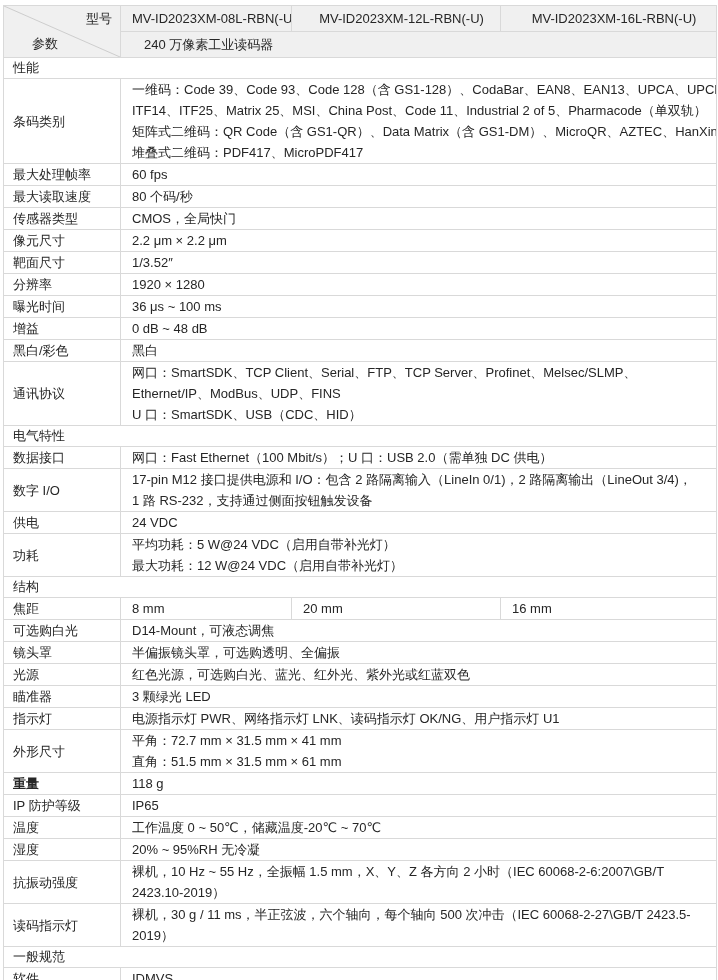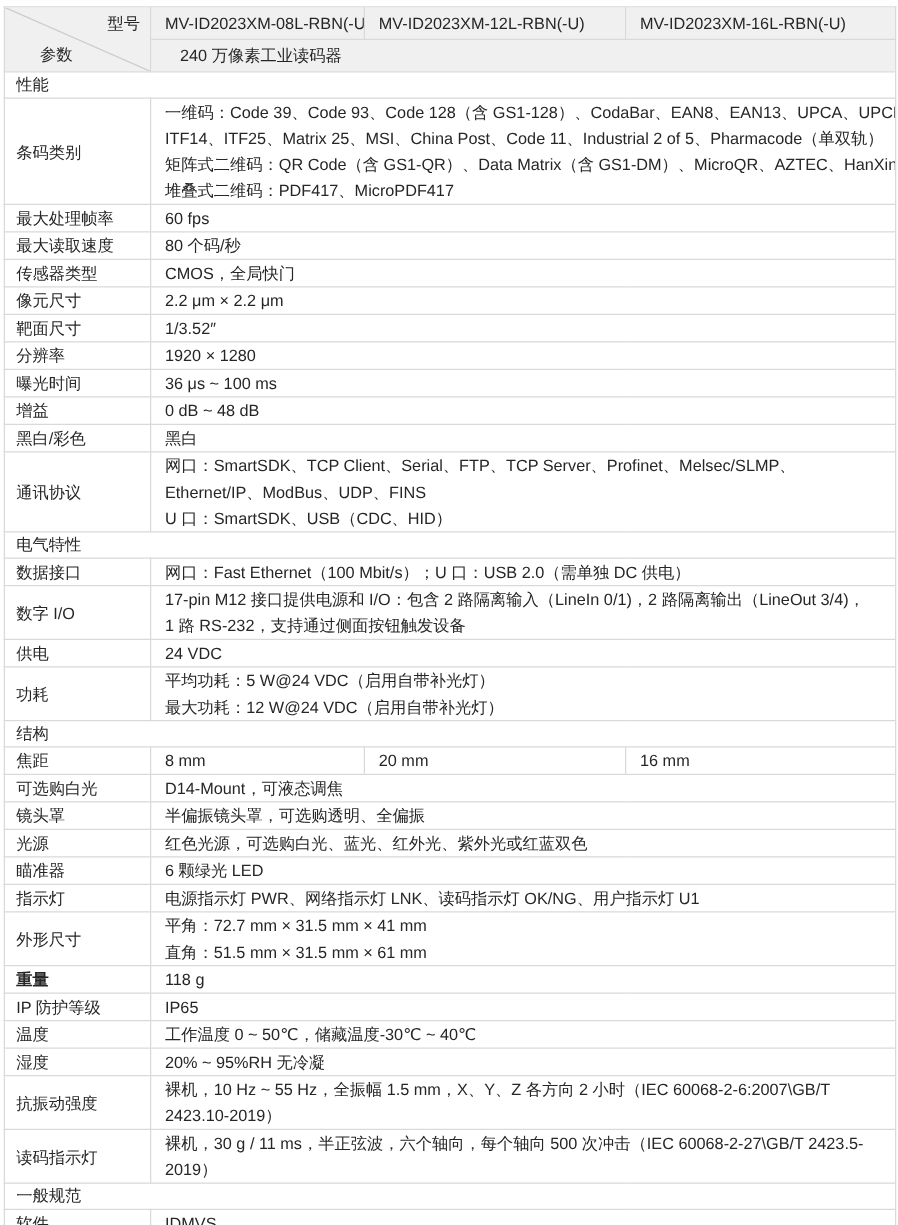--- a/index.html
+++ b/index.html
@@ -27,21 +27,21 @@
     vertical-align:middle;
     font-weight:normal;
     text-align:left;
     overflow:hidden;
   }
   col.c-label{width:117px;}
   col.c-a{width:171px;}
   col.c-b{width:209px;}
   col.c-c{width:216px;}
   
-  tr.hdr-row th{height:26px;background:var(--header-bg);padding:0 0 0 11px;white-space:nowrap;}
+  tr.hdr-row th{height:26px;background:var(--header-bg);padding:0 0 0 11px;white-space:nowrap;text-align:center;}
   td.param-value{height:26px;background:var(--header-bg);padding:0 0 0 23px;white-space:nowrap;}
   th.corner{position:relative;background:var(--header-bg);padding:0;}
   th.corner svg{position:absolute;left:0;top:0;width:100%;height:100%;display:block;}
   .corner-top{position:absolute;top:4px;right:8px;line-height:18px;}
   .corner-bottom{position:absolute;bottom:4px;left:8px;line-height:18px;margin-left:20px;}
   
   tr.section-row td{
     height:21px;padding:0 0 0 9px;font-weight:normal;white-space:nowrap;
   }
   
@@ -205,21 +205,21 @@
         </tr>
         <tr>
           <td class="label">光源</td>
           <td colspan="3" class="value">
             <div class="line">红色光源，可选购白光、蓝光、红外光、紫外光或红蓝双色</div>
           </td>
         </tr>
         <tr>
           <td class="label">瞄准器</td>
           <td colspan="3" class="value">
-            <div class="line">6 颗绿光 LED</div>
+            <div class="line">3 颗绿光 LED</div>
           </td>
         </tr>
         <tr>
           <td class="label">指示灯</td>
           <td colspan="3" class="value">
             <div class="line">电源指示灯 PWR、网络指示灯 LNK、读码指示灯 OK/NG、用户指示灯 U1</div>
           </td>
         </tr>
         <tr>
           <td class="label">外形尺寸</td>
@@ -236,21 +236,21 @@
         </tr>
         <tr>
           <td class="label">IP 防护等级</td>
           <td colspan="3" class="value">
             <div class="line">IP65</div>
           </td>
         </tr>
         <tr>
           <td class="label">温度</td>
           <td colspan="3" class="value">
-            <div class="line">工作温度 0 ~ 50℃，储藏温度-30℃ ~ 40℃</div>
+            <div class="line">工作温度 0 ~ 50℃，储藏温度-20℃ ~ 70℃</div>
           </td>
         </tr>
         <tr>
           <td class="label">湿度</td>
           <td colspan="3" class="value">
             <div class="line">20% ~ 95%RH 无冷凝</div>
           </td>
         </tr>
         <tr>
           <td class="label">抗振动强度</td>

